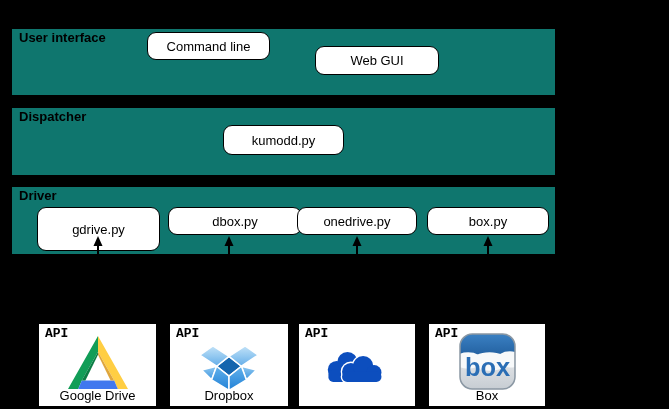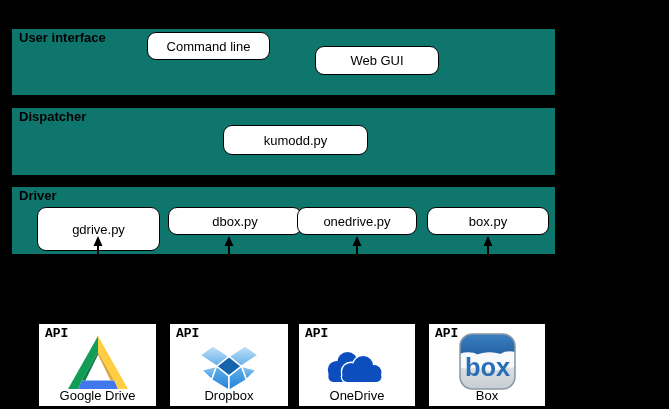--- a/index.html
+++ b/index.html
@@ -45,21 +45,21 @@
   <div class="node" style="left:147px;top:32px;width:123px;height:28px;">
     <span>Command line</span>
   </div>
   <div class="node" style="left:315px;top:46px;width:124px;height:29px;">
     <span>Web GUI</span>
   </div>
 
   <div class="band" style="top:106px;height:71px;">
     <div class="band-label">Dispatcher</div>
   </div>
-  <div class="node" style="left:223px;top:125px;width:145px;height:30px;align-items:center;">
+  <div class="node" style="left:223px;top:125px;width:121px;height:30px;align-items:center;">
     <span>kumodd.py</span>
   </div>
 
   <div class="band" style="top:185px;height:71px;">
     <div class="band-label">Driver</div>
   </div>
   <div class="node" style="left:37px;top:207px;width:123px;height:44px;">
     <span>gdrive.py</span>
   </div>
   <div class="node" style="left:168px;top:207px;width:134px;height:28px;">
@@ -157,21 +157,20 @@
 
         <g fill="#0C4EBE">
           <circle cx="41" cy="36" r="13"></circle>
           <circle cx="59" cy="28" r="15"></circle>
           <circle cx="75" cy="37" r="11"></circle>
           <rect x="28" y="36" width="58" height="15" rx="7.5"></rect>
         </g>
       </svg>
     </div>
     <div class="api-label">API</div>
-    <div class="api-service">OneDrive</div>
   </div>
 
   <div class="api-box" style="left:427px;width:120px;">
     <div class="logo-wrap" style="top:8px;">
       <svg width="57" height="57" viewBox="0 0 56 56">
         <defs>
           <linearGradient id="boxSilver" x1="0" y1="0" x2="0" y2="1">
             <stop offset="0" stop-color="#FDFDFD"></stop>
               <stop offset="1" stop-color="#C6CCD2"></stop>
           </linearGradient>

